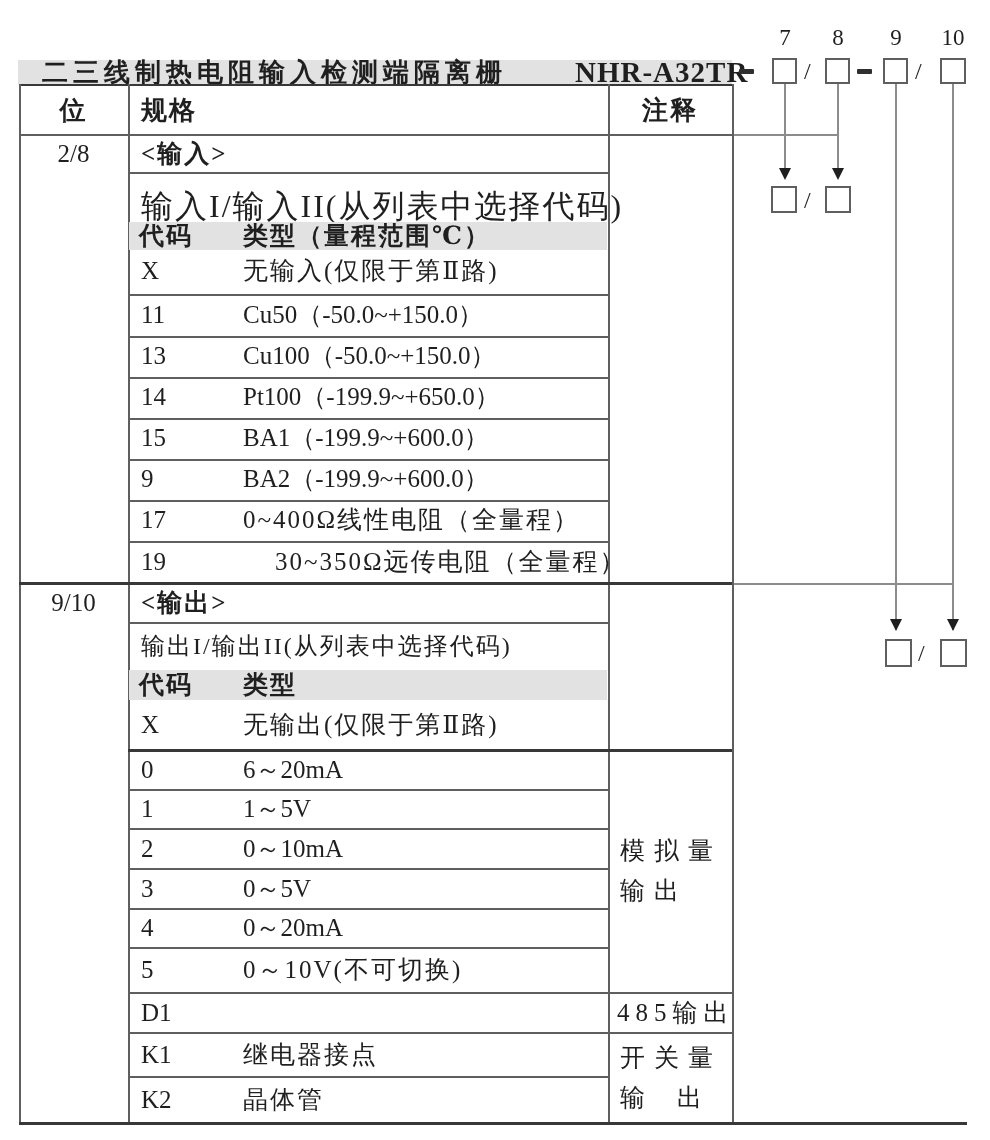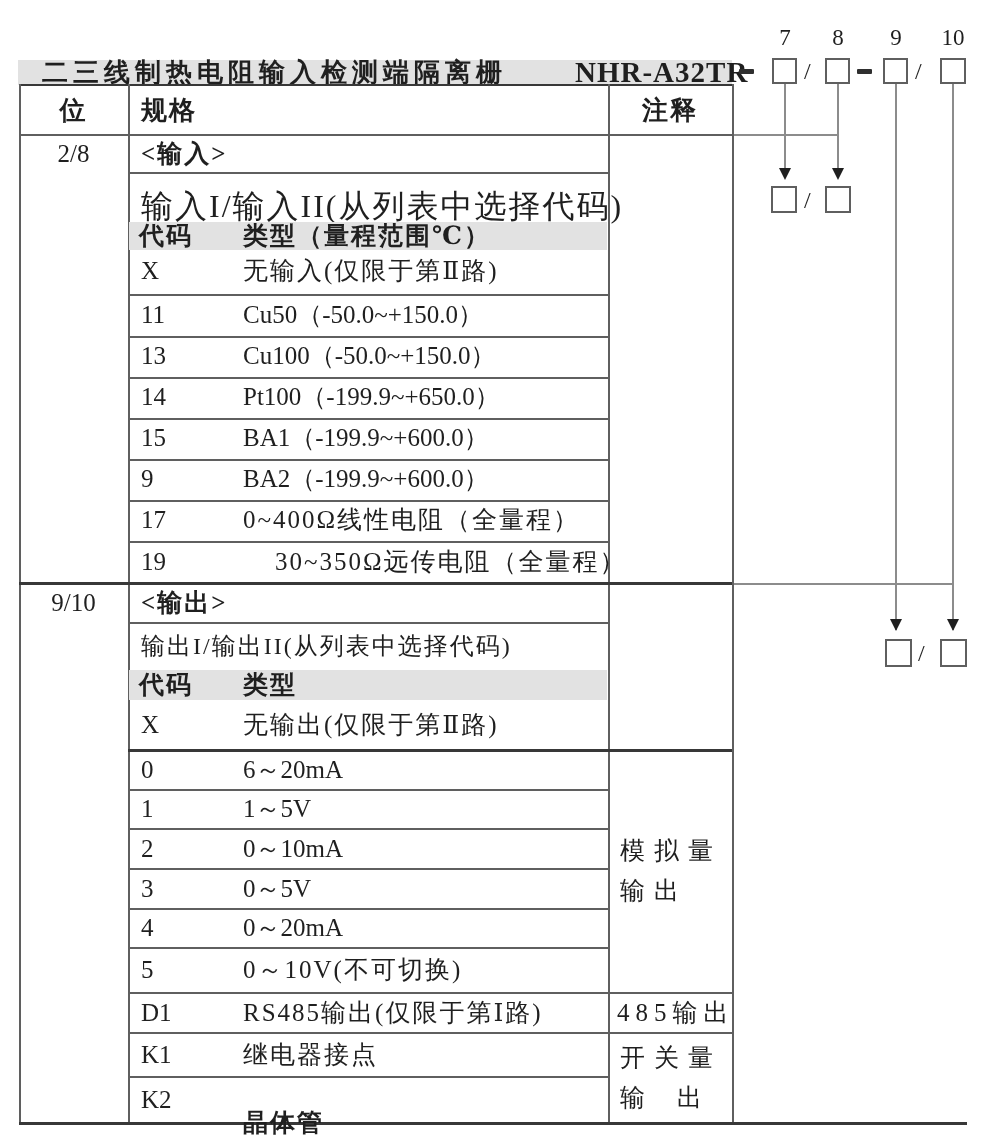--- a/index.html
+++ b/index.html
@@ -144,25 +144,24 @@
   <div class="txt" style="left:243px;top:795px;">1～5V</div>
   <div class="txt" style="left:141px;top:835px;">2</div>
   <div class="txt" style="left:243px;top:835px;">0～10mA</div>
   <div class="txt" style="left:141px;top:875px;">3</div>
   <div class="txt" style="left:243px;top:875px;">0～5V</div>
   <div class="txt" style="left:141px;top:914px;">4</div>
   <div class="txt" style="left:243px;top:914px;">0～20mA</div>
   <div class="txt" style="left:141px;top:956px;">5</div>
   <div class="txt cjk" style="left:243px;top:956px;">0～10V(不可切换)</div>
   <div class="txt" style="left:141px;top:999px;">D1</div>
-  <div class="txt cjk" style="left:243px;top:999px;">RS485输出(仅限于第Ⅰ路)</div>
   <div class="txt" style="left:141px;top:1041px;">K1</div>
   <div class="txt cjk" style="left:243px;top:1041px;">继电器接点</div>
   <div class="txt" style="left:141px;top:1086px;">K2</div>
-  <div class="txt cjk" style="left:243px;top:1109px;font-weight:bold;">晶体管</div>
+  <div class="txt cjk" style="left:243px;top:1086px;">晶体管</div>
 
   <div class="txt" style="left:620px;top:837px;letter-spacing:9px;">模拟量</div>
   <div class="txt" style="left:620px;top:877px;letter-spacing:9px;">输出</div>
   <div class="txt note" style="left:617px;top:999px;">485输出</div>
   <div class="txt" style="left:620px;top:1044px;letter-spacing:9px;">开关量</div>
   <div class="txt" style="left:620px;top:1084px;letter-spacing:32px;">输出</div>
 
 </div>
 
 </body></html>

